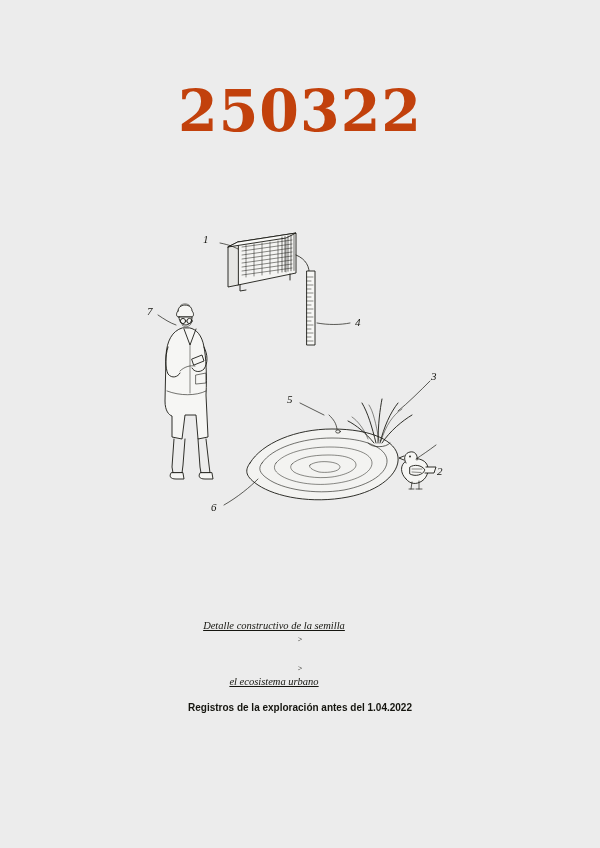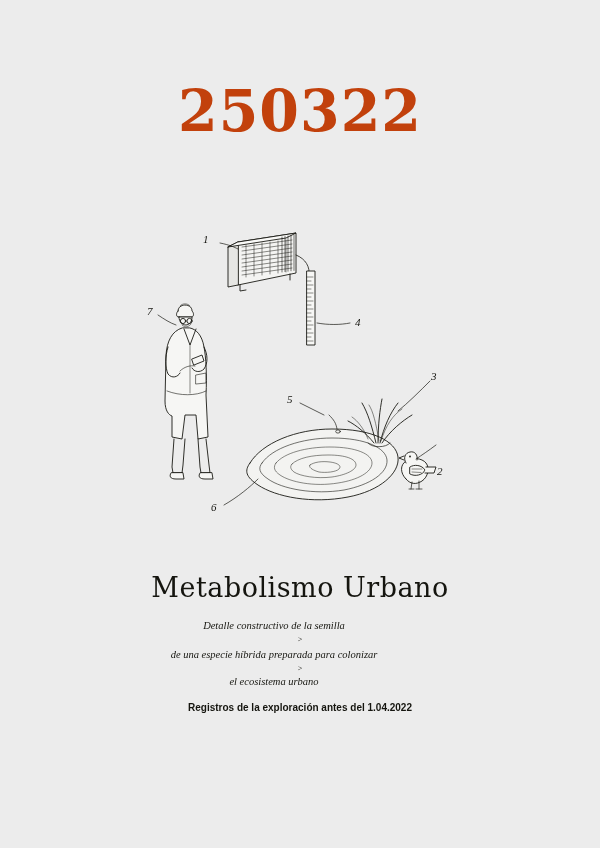--- a/index.html
+++ b/index.html
@@ -70,20 +70,21 @@
   }
   .subline {
     position: absolute;
     left: 0;
     width: 548px;
     text-align: center;
     font-family: "Liberation Serif", serif;
     font-style: italic;
     font-size: 10.5px;
     color: #15150f;
+    text-decoration: underline;
   }
   .arrowline {
     position: absolute;
     left: 0;
     width: 600px;
     text-align: center;
     font-family: "Liberation Serif", serif;
     font-size: 8px;
     color: #15150f;
   }
@@ -278,23 +279,21 @@
 
     <div class="callout" style="left:93px; top:18px;">1</div>
     <div class="callout" style="left:327px; top:250px;">2</div>
     <div class="callout" style="left:321px; top:155px;">3</div>
     <div class="callout" style="left:245px; top:101px;">4</div>
     <div class="callout" style="left:177px; top:178px;">5</div>
     <div class="callout" style="left:101px; top:286px;">6</div>
     <div class="callout" style="left:37px; top:90px;">7</div>
   </div>
 
-  <div class="title">Metabolismo Urbano</div>
 
   <div class="subline" style="top:620px;">Detalle constructivo de la semilla</div>
   <div class="arrowline" style="top:635px;">&gt;</div>
-  <div class="subline" style="top:649px;">de una especie híbrida preparada para colonizar</div>
   <div class="arrowline" style="top:664px;">&gt;</div>
   <div class="subline" style="top:676px;">el ecosistema urbano</div>
 
   <div class="footer">Registros de la exploración antes del 1.04.2022</div>
 
 </div>
 
 </body></html>

